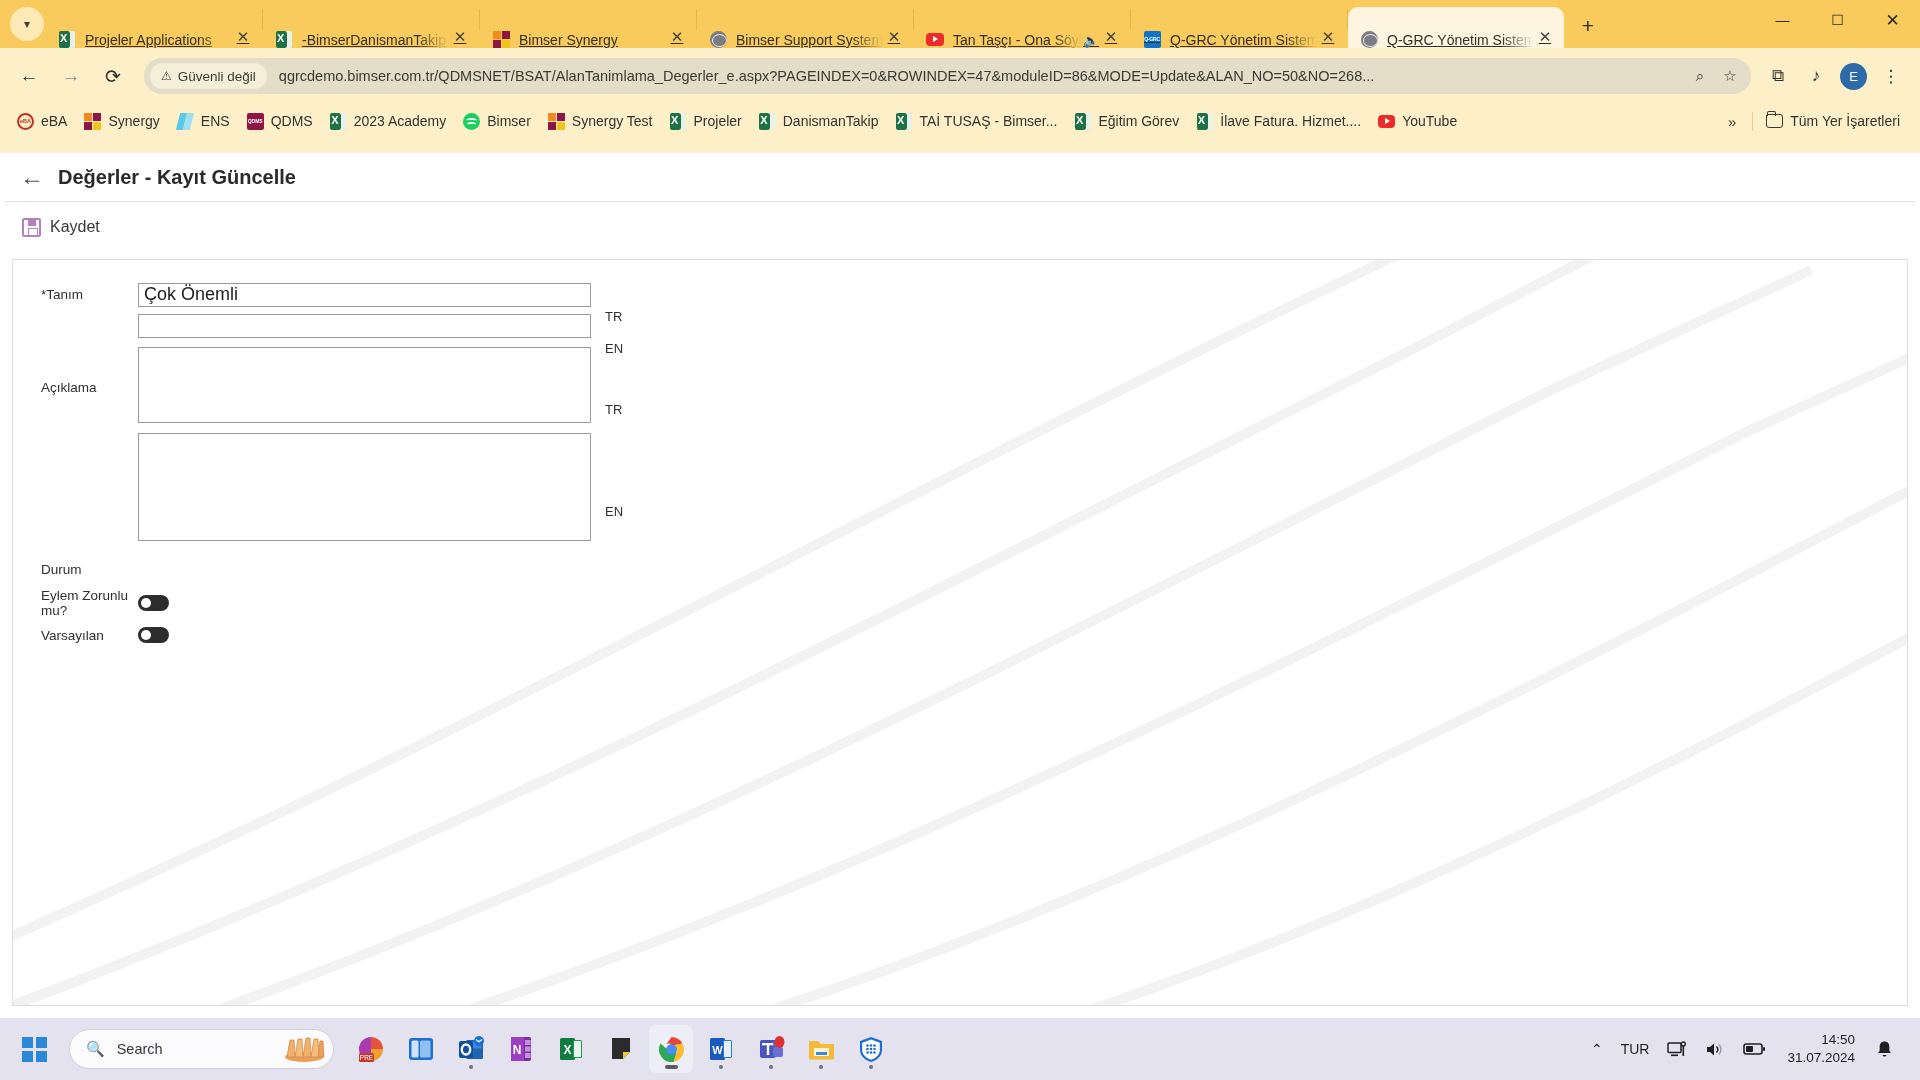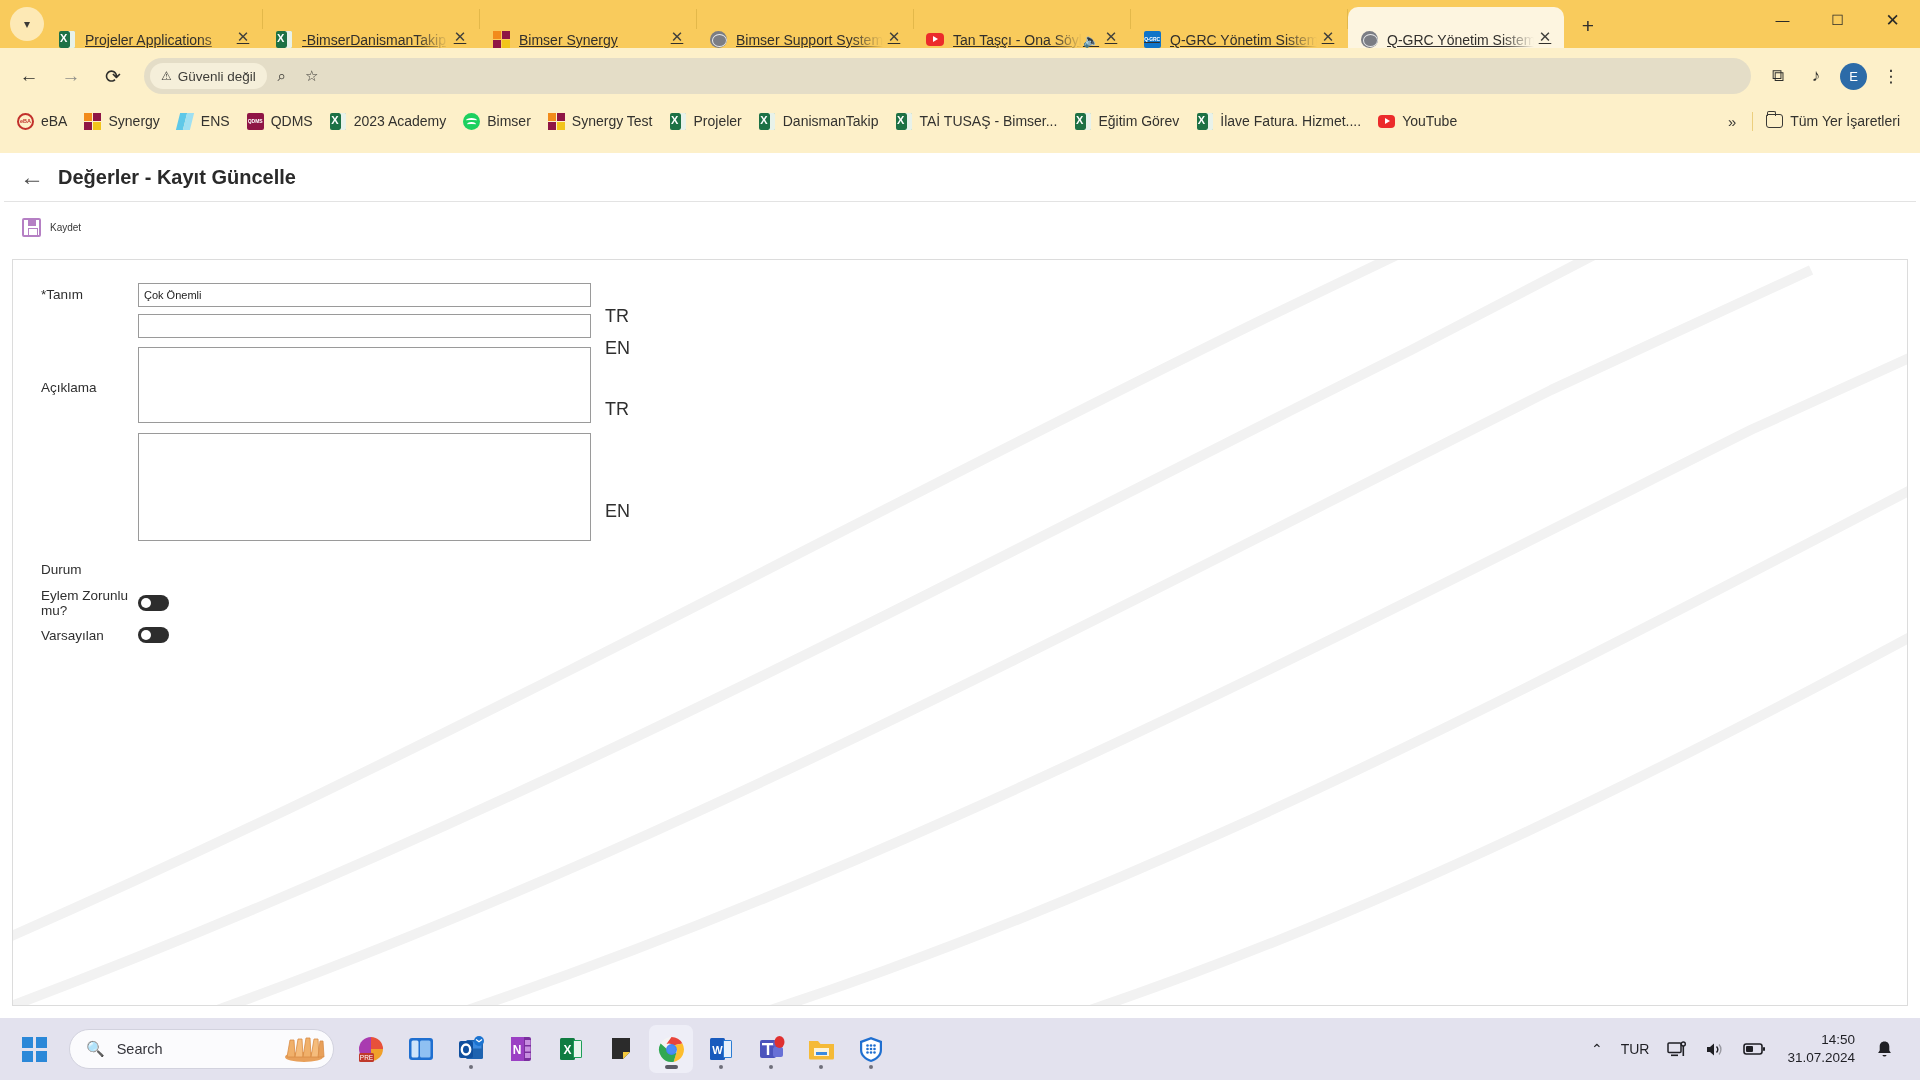--- a/index.html
+++ b/index.html
@@ -95,36 +95,36 @@
   .fi-folder:before{content:"";position:absolute;left:-0.5px;top:-4px;width:7px;height:4px;border:1.6px solid #3a3935;border-bottom:none;border-radius:2px 2px 0 0;}
 
   
   .page { position:absolute; left:0; top:153px; width:1920px; height:865px; background:#ffffff; overflow:hidden; }
   .page-header { display:flex; align-items:center; height:48px; padding-left:12px; }
   .backarrow { width:40px; height:40px; display:flex; align-items:center; justify-content:center;
                font-size:24px; color:#4d4d4d; flex:none; }
   .page-title { font-size:20px; font-weight:bold; color:#2a2a2a; margin-left:6px; }
   .divider { height:1px; background:#e3e3e3; margin:0 4px; }
   .ribbon { height:50px; display:flex; align-items:center; padding-left:22px; }
-  .ribbon-btn { display:flex; align-items:center; font-size:10px; color:#373737; }
+  .ribbon-btn { display:flex; align-items:center; font-size:16px; color:#373737; }
   .save-ico { width:19px; height:19px; border:2px solid #b57fc4; border-radius:2px; position:relative; margin-right:9px; flex:none; }
   .save-ico:before{content:"";position:absolute;left:3.5px;top:0;width:8px;height:6px;background:#b57fc4;}
   .save-ico:after{content:"";position:absolute;left:3.5px;bottom:0;width:8px;height:6px;border:1.5px solid #b57fc4;border-bottom:none;}
 
   .form-panel { position:absolute; left:12px; top:106px; right:12px; bottom:12px;
                 border:1px solid #dcdcdc; background:#ffffff; overflow:hidden; }
   .wavebg { position:absolute; inset:0; pointer-events:none; }
 
   .form { position:relative; padding:18px 0 0 0; }
   .frow { display:flex; align-items:flex-start; margin-bottom:0; }
   .flabel { width:125px; padding-left:28px; font-size:13.5px; color:#2f2f2f; flex:none; }
   .fctl { width:453px; flex:none; }
-  .flang { width:60px; font-size:18px; color:#2f2f2f; padding-left:14px; flex:none;margin-top:44px; }
+  .flang { width:60px; font-size:13px; color:#2f2f2f; padding-left:14px; flex:none;margin-top:44px; }
   input.tx { width:453px; height:24px; border:1px solid #9a9a9a; background:#fff;
-             font-family:"Liberation Sans",sans-serif; font-size:11px; color:#1c1c1c; padding:0 5px; outline:none; }
+             font-family:"Liberation Sans",sans-serif; font-size:18px; color:#1c1c1c; padding:0 5px; outline:none; }
   textarea.ta { width:453px; border:1px solid #9a9a9a; background:#fff; resize:none;
                 font-family:"Liberation Sans",sans-serif; font-size:13.5px; color:#1c1c1c; padding:4px 5px; outline:none; }
   .selwrap { width:191px; height:25px; border:1px solid #9a9a9a; background:#fff; display:flex; align-items:center; }
   .selwrap .selval { flex:1 1 auto; font-size:13.5px; color:#1c1c1c; padding-left:5px; }
   .selwrap .selarr { width:23px; height:23px; background:linear-gradient(#fdfdfd,#e6e6e6); border-left:1px solid #b5b5b5;
                      display:flex; align-items:center; justify-content:center; font-size:10px; color:#2b2b2b; flex:none; }
   .toggle { width:31px; height:16px; border-radius:8px; background:#2d2d2d; position:relative; flex:none; }
   .toggle .knob { position:absolute; left:3px; top:3px; width:10px; height:10px; border-radius:50%; background:#ffffff; }
 
   
@@ -250,20 +250,21 @@
       </div>
     <div class="navbtn">
         <span>⟳</span>
       </div>
 
     <div class="omnibox">
       <div class="notsecure">
         <span class="warnico">⚠</span>
         <span>Güvenli değil</span>
       </div>
+      <div class="omni-url">qgrcdemo.bimser.com.tr/QDMSNET/BSAT/AlanTanimlama_Degerler_e.aspx?PAGEINDEX=0&amp;ROWINDEX=47&amp;moduleID=86&amp;MODE=Update&amp;ALAN_NO=50&amp;NO=268...</div>
       <div class="omni-ico">
           <span>⌕</span>
         </div>
       <div class="omni-ico">
           <span>☆</span>
         </div>
     </div>
 
     <div class="tb-right">
       <div class="tb-btn">

